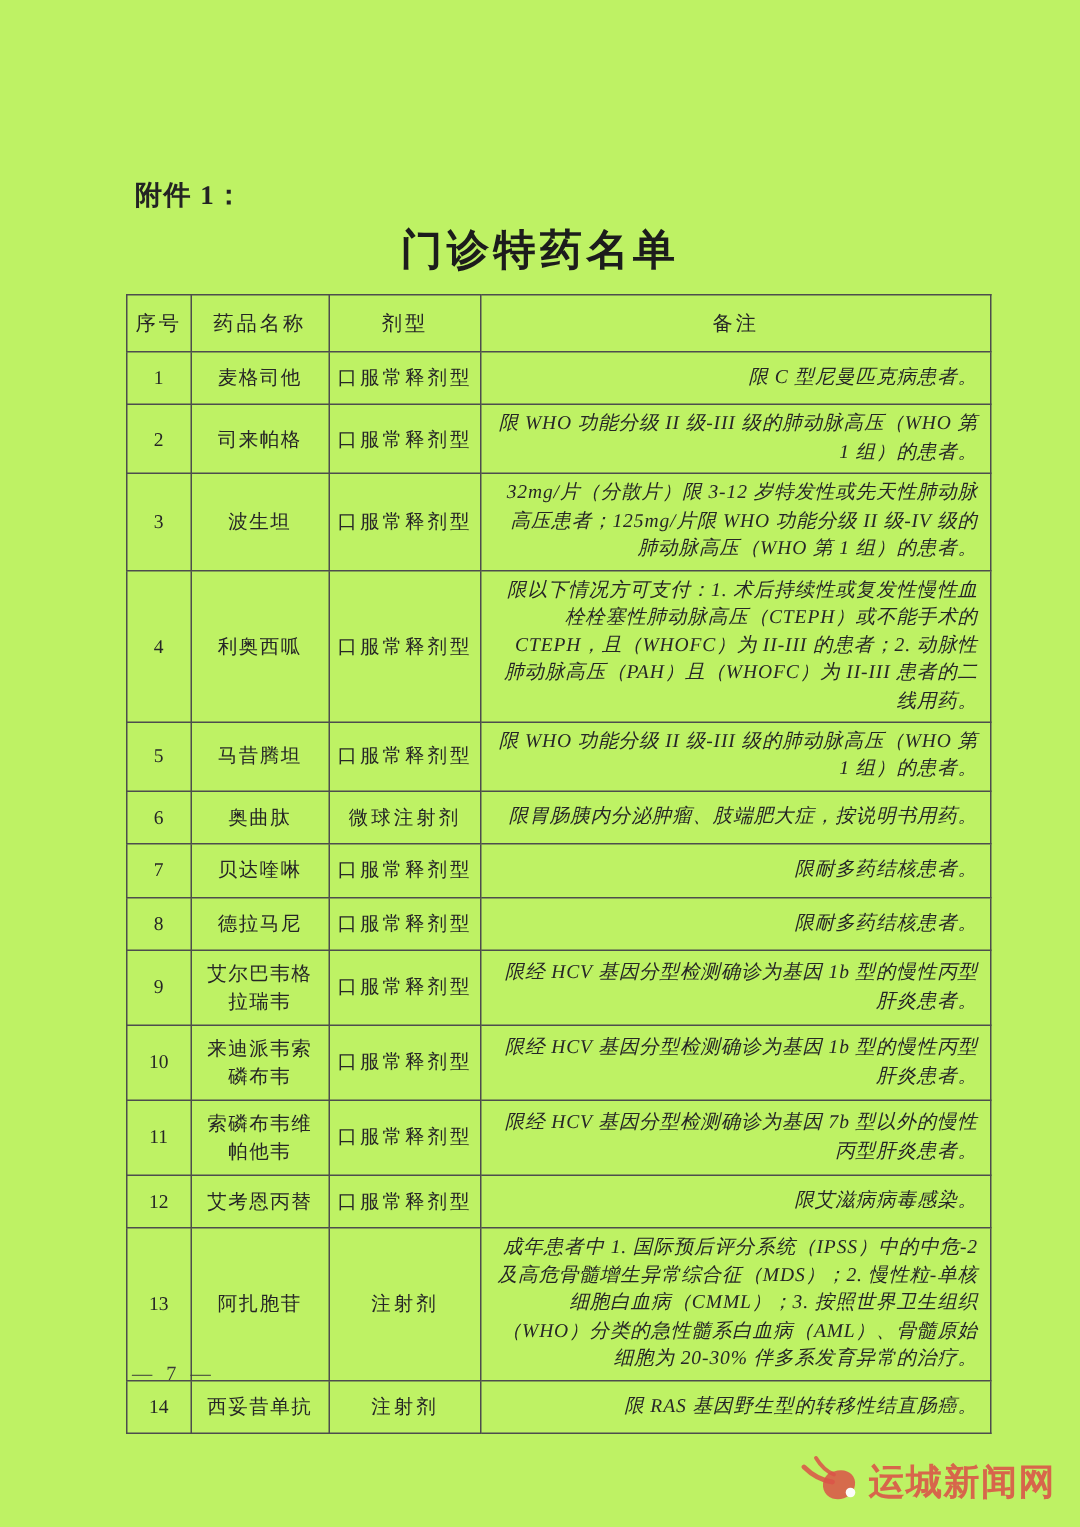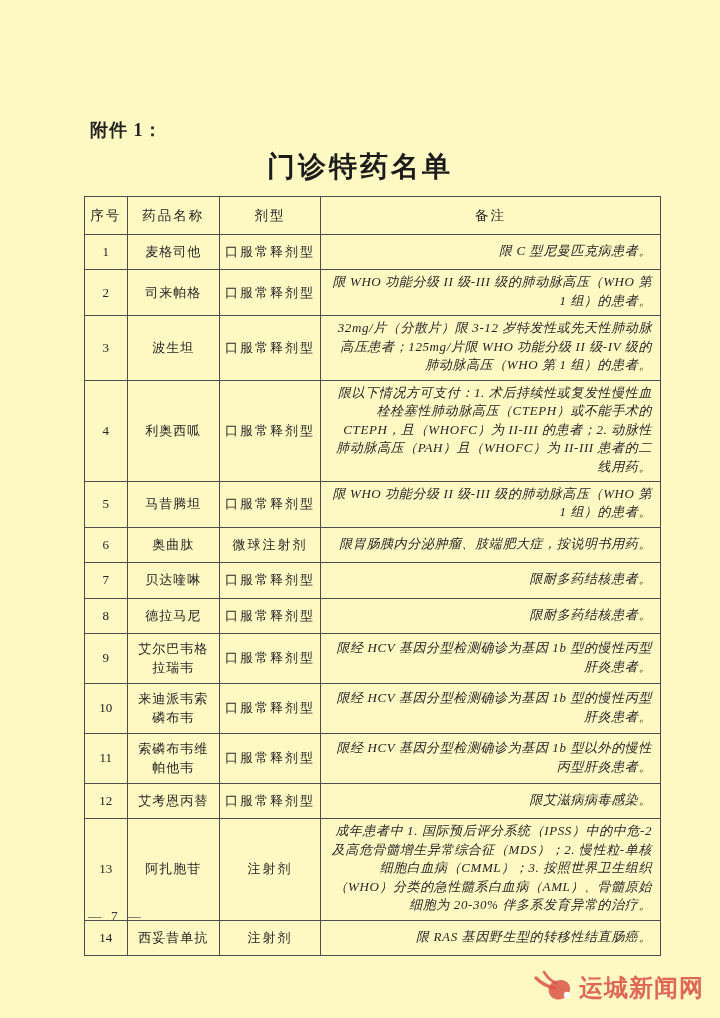--- a/index.html
+++ b/index.html
@@ -4,21 +4,21 @@
 <style>
   * { margin: 0; padding: 0; box-sizing: border-box; }
   html, body { width: 720px; height: 1018px; }
   body {
     position: relative;
     background: #fbfbf9;
     font-family: "Liberation Serif", "DejaVu Serif", serif;
     color: #2a2a2a;
     overflow: hidden;
   }
-  .scan-page { position: absolute; inset: 0; background: #fef9c3; }
+  .scan-page { position: absolute; inset: 0; background: #bef264; }
 
   .attachment-label {
     position: absolute;
     left: 90px; top: 118px;
     font-size: 18px;
     font-weight: 600;
     letter-spacing: 1px;
     color: #232323;
   }
   .doc-title {
@@ -182,21 +182,21 @@
     <td class="c-no">10</td>
     <td class="c-name">来迪派韦索磷布韦</td>
     <td class="c-form">口服常释剂型</td>
     <td class="c-note">限经 HCV 基因分型检测确诊为基因 1b 型的慢性丙型肝炎患者。</td>
   </tr>
 
   <tr>
     <td class="c-no">11</td>
     <td class="c-name">索磷布韦维帕他韦</td>
     <td class="c-form">口服常释剂型</td>
-    <td class="c-note">限经 HCV 基因分型检测确诊为基因 1b 型以外的慢性丙型肝炎患者。</td>
+    <td class="c-note">限经 HCV 基因分型检测确诊为基因 7b 型以外的慢性丙型肝炎患者。</td>
   </tr>
 
   <tr>
     <td class="c-no">12</td>
     <td class="c-name">艾考恩丙替</td>
     <td class="c-form">口服常释剂型</td>
     <td class="c-note">限艾滋病病毒感染。</td>
   </tr>
 
   <tr>

